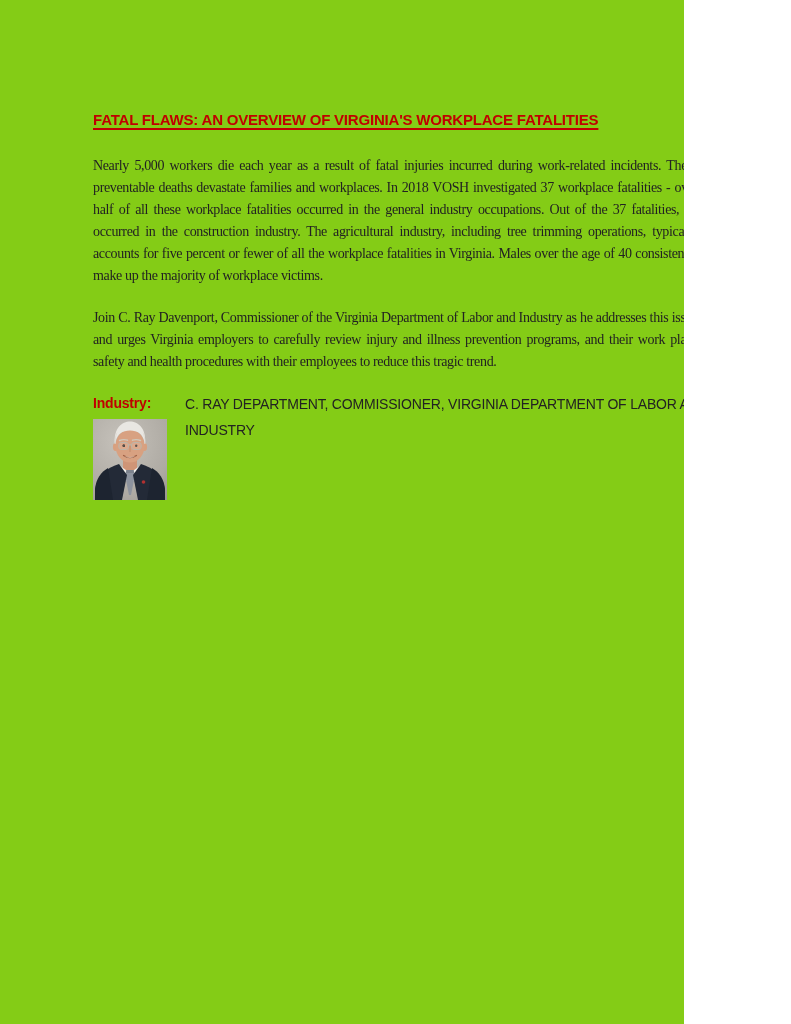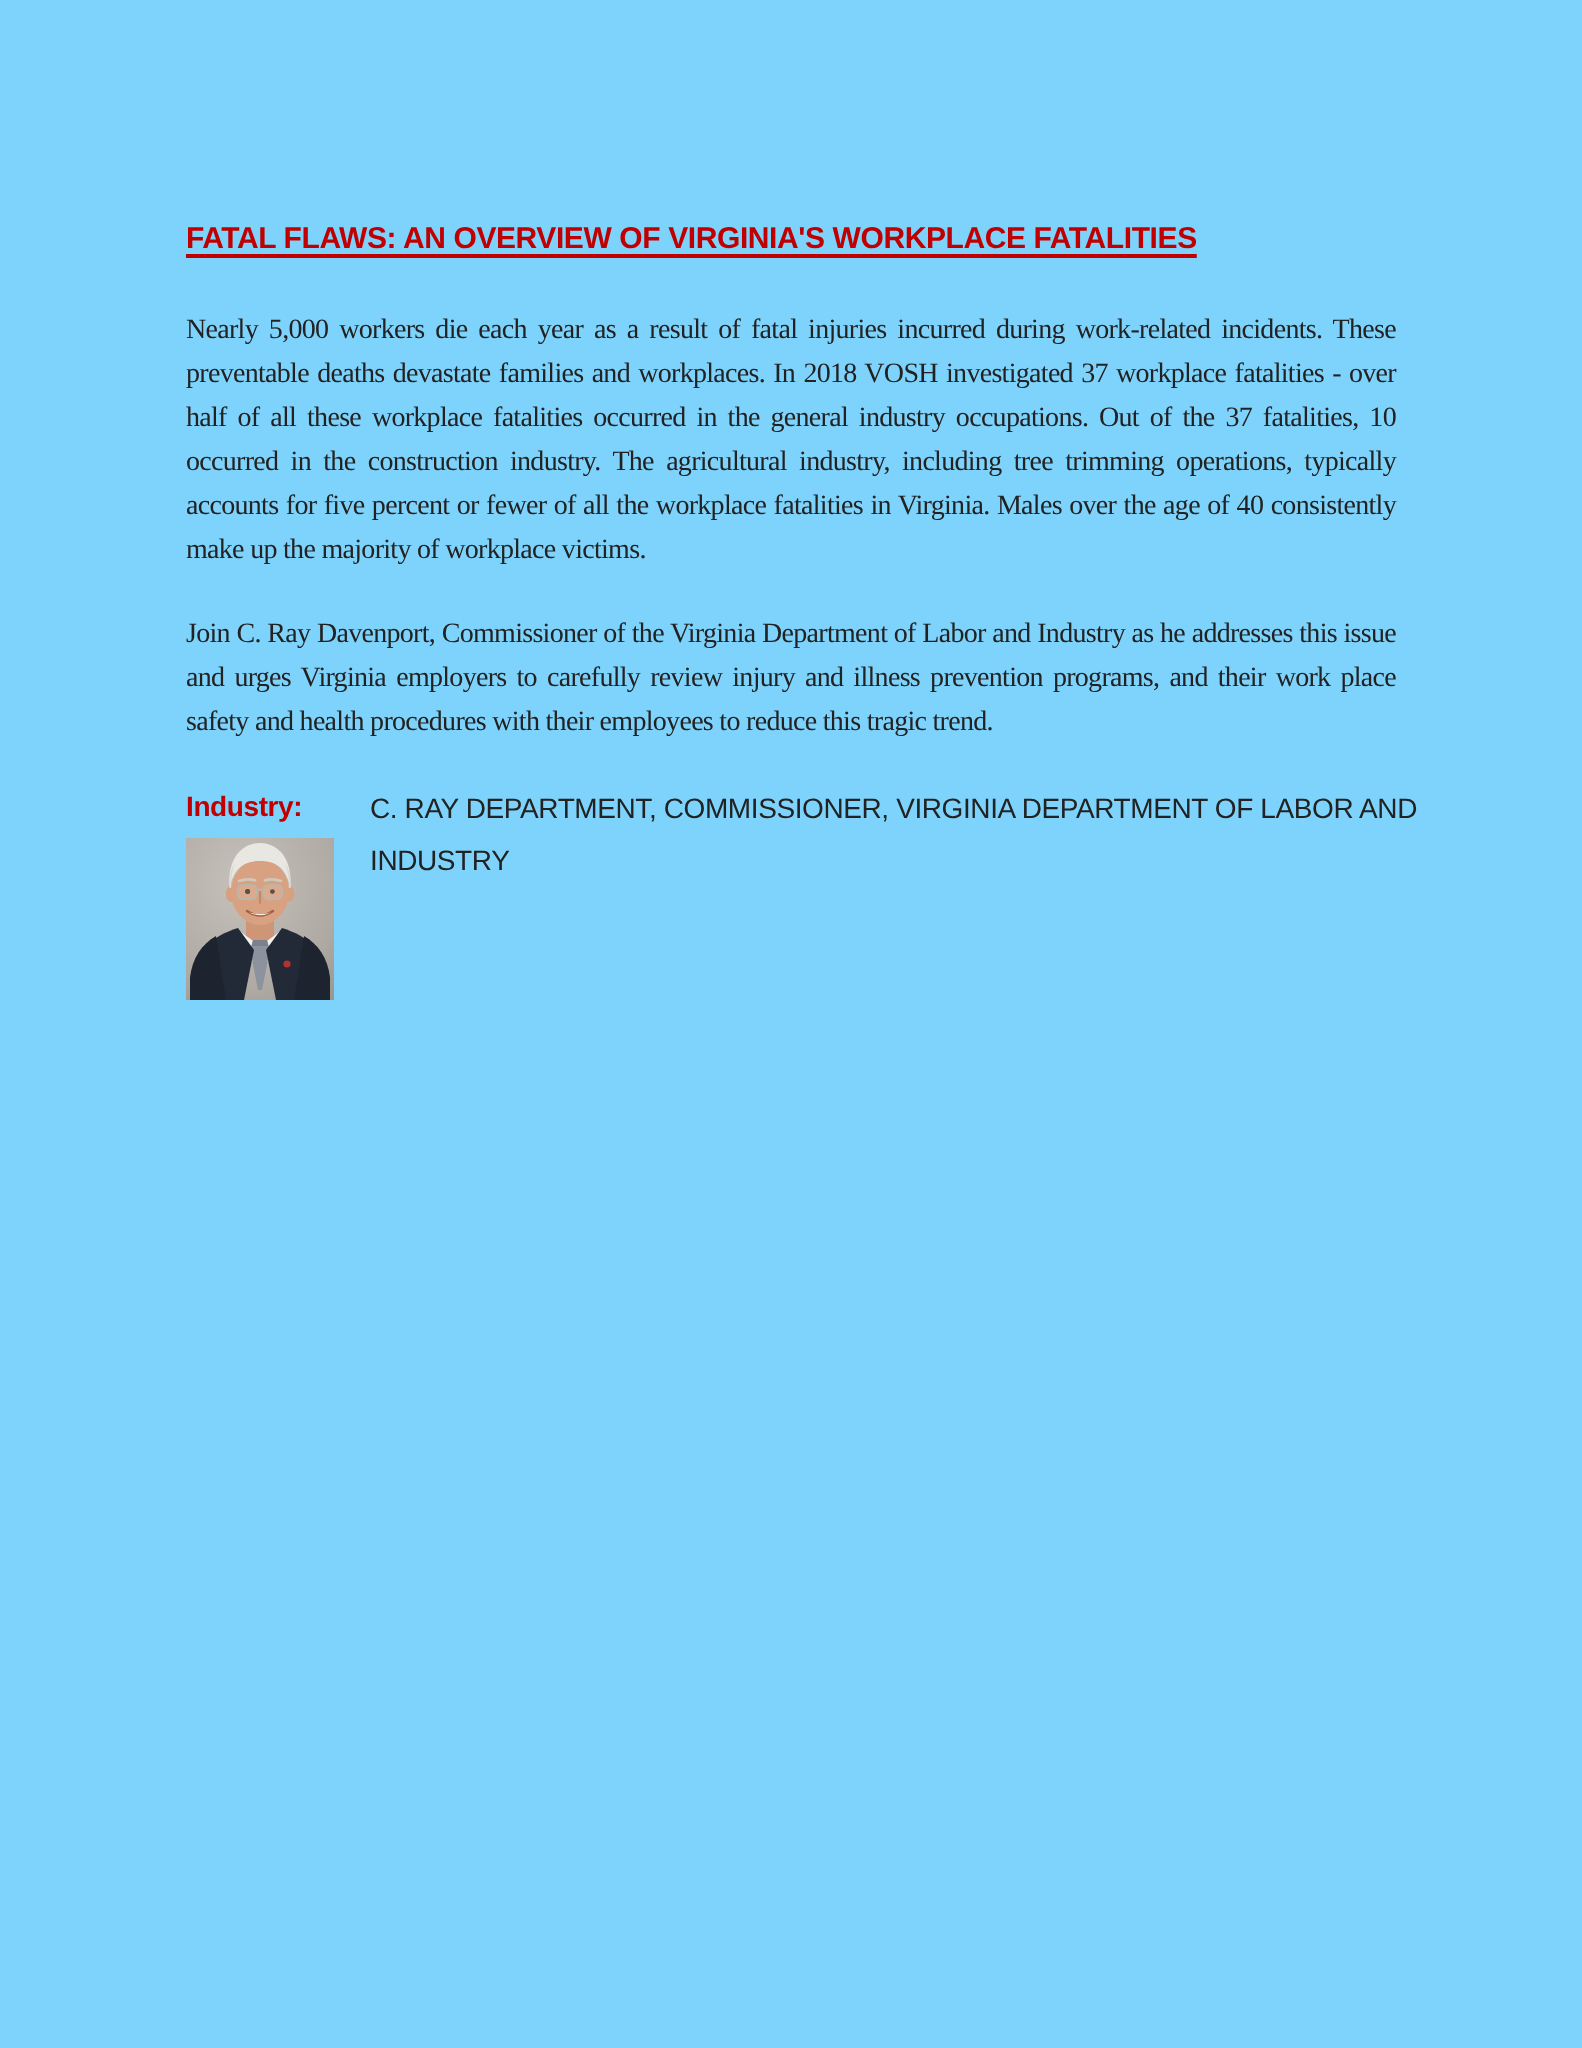--- a/index.html
+++ b/index.html
@@ -3,23 +3,23 @@
 <meta charset="utf-8">
 <style>
   * { box-sizing: border-box; margin: 0; padding: 0; }
   html, body { background: #ffffff; }
   body {
     font-family: "Liberation Sans", "DejaVu Sans", sans-serif;
     -webkit-font-smoothing: antialiased;
   }
   .page {
     position: relative;
-    width: 791px;
+    width: 684px;
     height: 1024px;
-    background: #7dd3fc;
+    background: #84cc16;
     overflow: hidden;
     padding-left: 16px;
   }
   .content {
     position: absolute;
     left: 93px;
     top: 0;
     width: 605px;
   }
   .doc-title {

